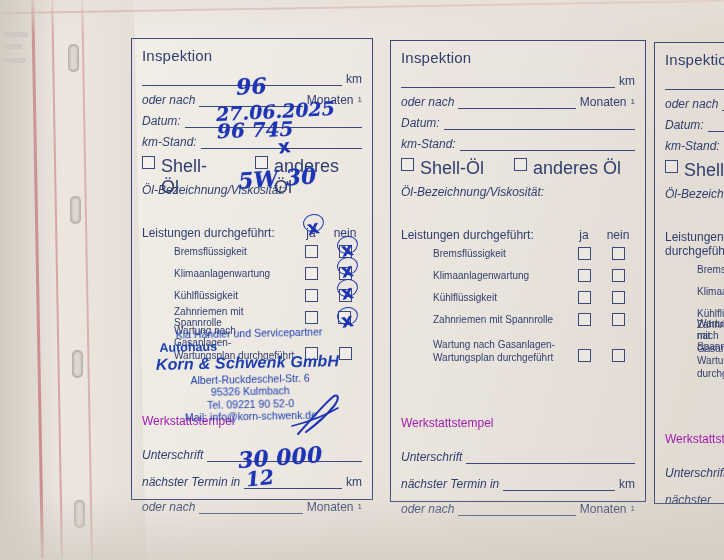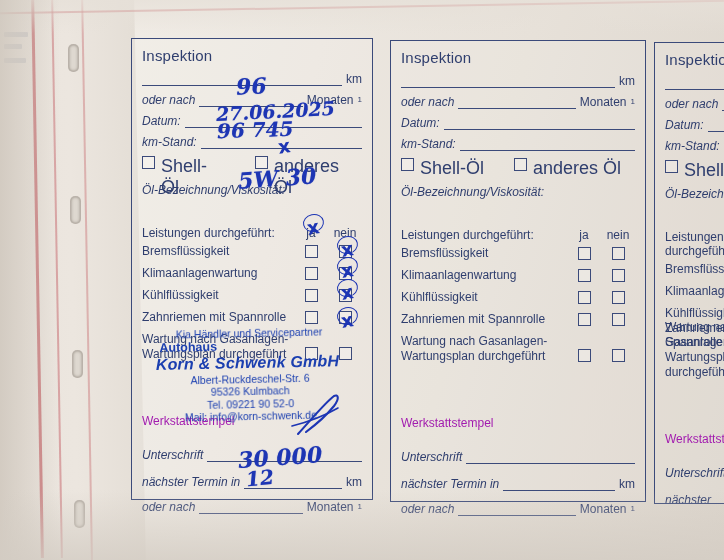--- a/index.html
+++ b/index.html
@@ -75,21 +75,21 @@
   .unit{font-size:12px;}
   .sup{font-size:8px;vertical-align:super;}
   .cbrow{display:flex;align-items:flex-start;gap:6px;height:22px;font-size:18px;}
   .cb{
     width:11px;height:11px;border:1.4px solid #3b4a7a;display:inline-block;
     background:rgba(255,255,255,.25);
   }
   .svc-head{display:flex;font-size:12px;margin-top:10px;}
   .svc-head .sp{margin-left:auto;}
   .svcrow{
-    display:flex;align-items:center;font-size:12px;height:22px;
+    display:flex;align-items:center;font-size:10px;height:22px;margin-left:32px;
   }
   .svcrow .name{flex:1 1 auto;}
   .svcrow .c1,.svcrow .c2{width:34px;display:flex;justify-content:center;}
   .stamp{
     font-size:12px;color:#a21caf;
   }
   
   .hw{
     position:absolute;
     color:#1d35b4;

